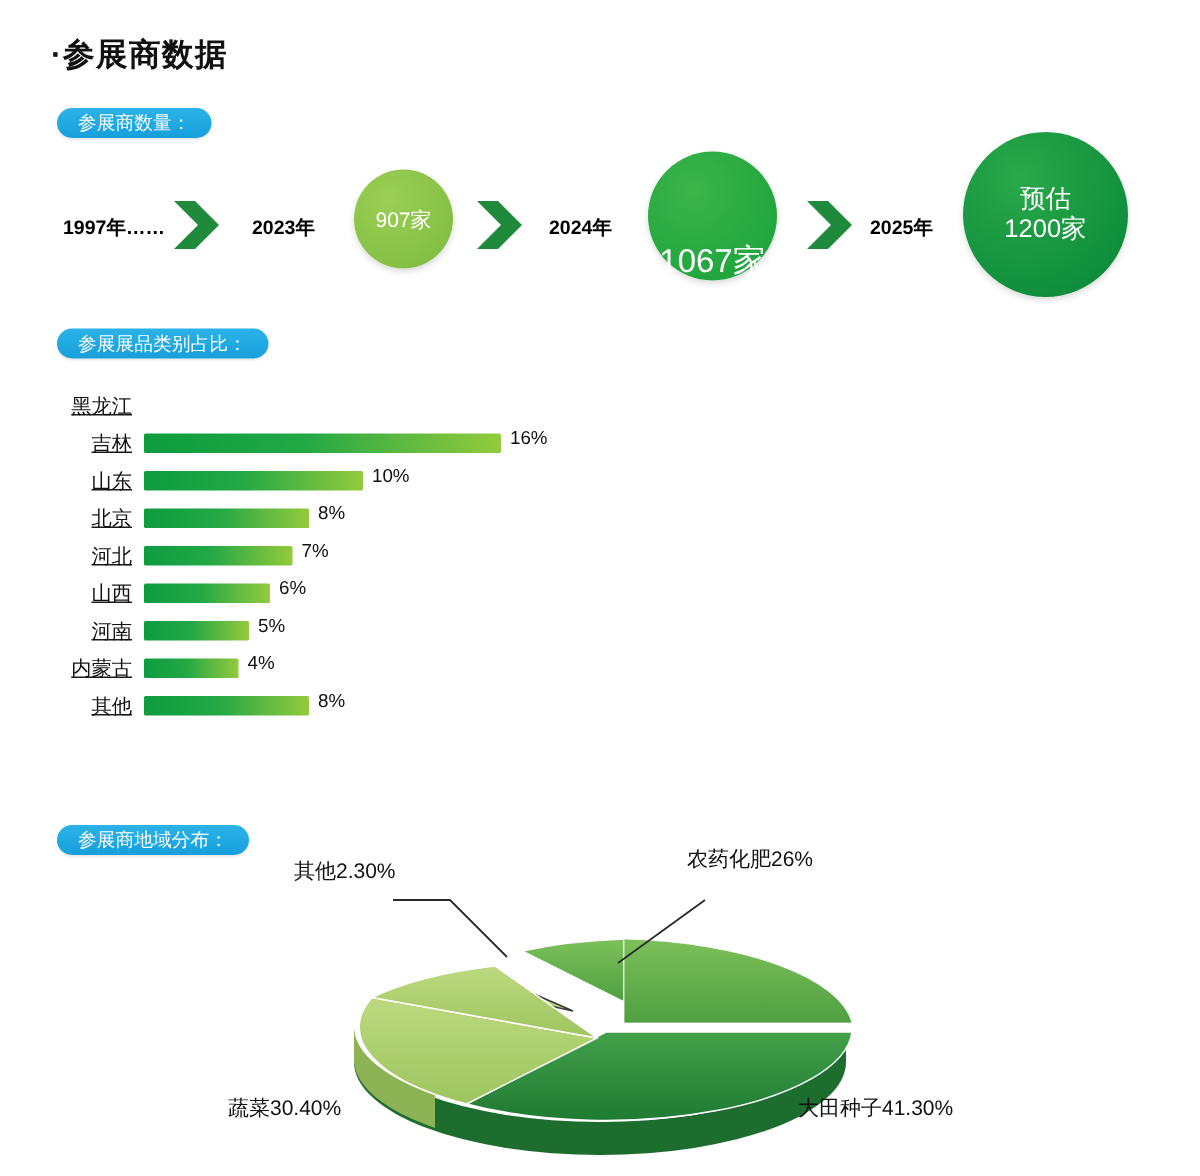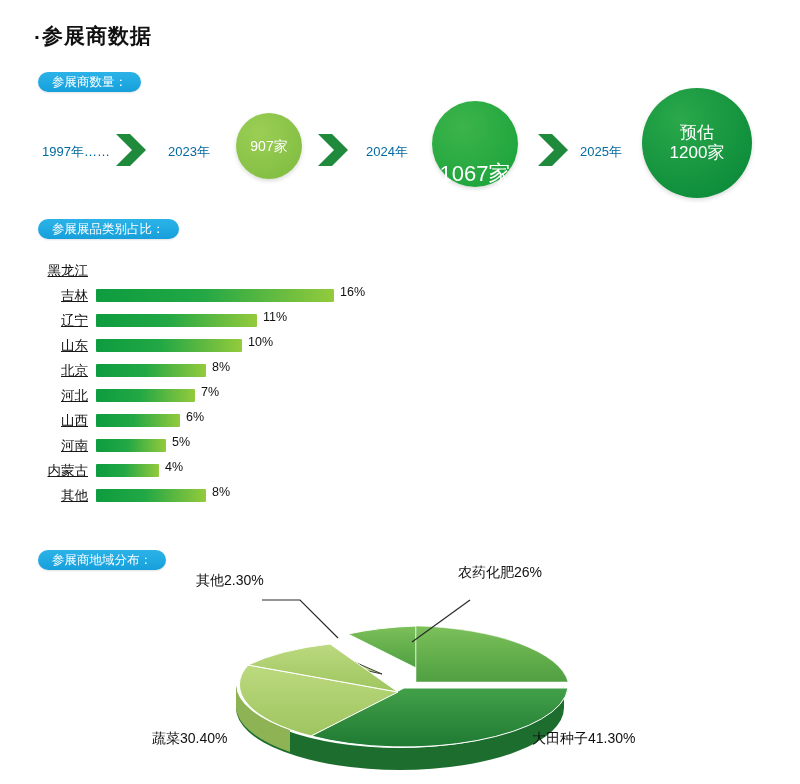--- a/index.html
+++ b/index.html
@@ -50,22 +50,23 @@
   #flow {
     position: absolute;
     left: 0;
     top: 100px;
     width: 800px;
     height: 110px;
   }
   .flow-year {
     position: absolute;
     font-size: 13px;
-    color: #0369a1;
+    color: #000000;
     white-space: nowrap;
+    font-weight: bold;
   }
   .flow-arrow {
     position: absolute;
     width: 34px;
     height: 40px;
   }
   .flow-circle {
     position: absolute;
     border-radius: 50%;
     color: #ffffff;
@@ -209,27 +210,20 @@
   </div>
 
   <div class="bar-row">
     <div class="bar-label">吉林</div>
     <div class="bar-track">
       <div class="bar-fill" style="width:238px;"></div>
       <div class="bar-value" style="left:244px;">16%</div>
     </div>
   </div>
 
-  <div class="bar-row">
-    <div class="bar-label">辽宁</div>
-    <div class="bar-track">
-      <div class="bar-fill" style="width:161px;"></div>
-      <div class="bar-value" style="left:167px;">11%</div>
-    </div>
-  </div>
 
   <div class="bar-row">
     <div class="bar-label">山东</div>
     <div class="bar-track">
       <div class="bar-fill" style="width:146px;"></div>
       <div class="bar-value" style="left:152px;">10%</div>
     </div>
   </div>
 
   <div class="bar-row">

